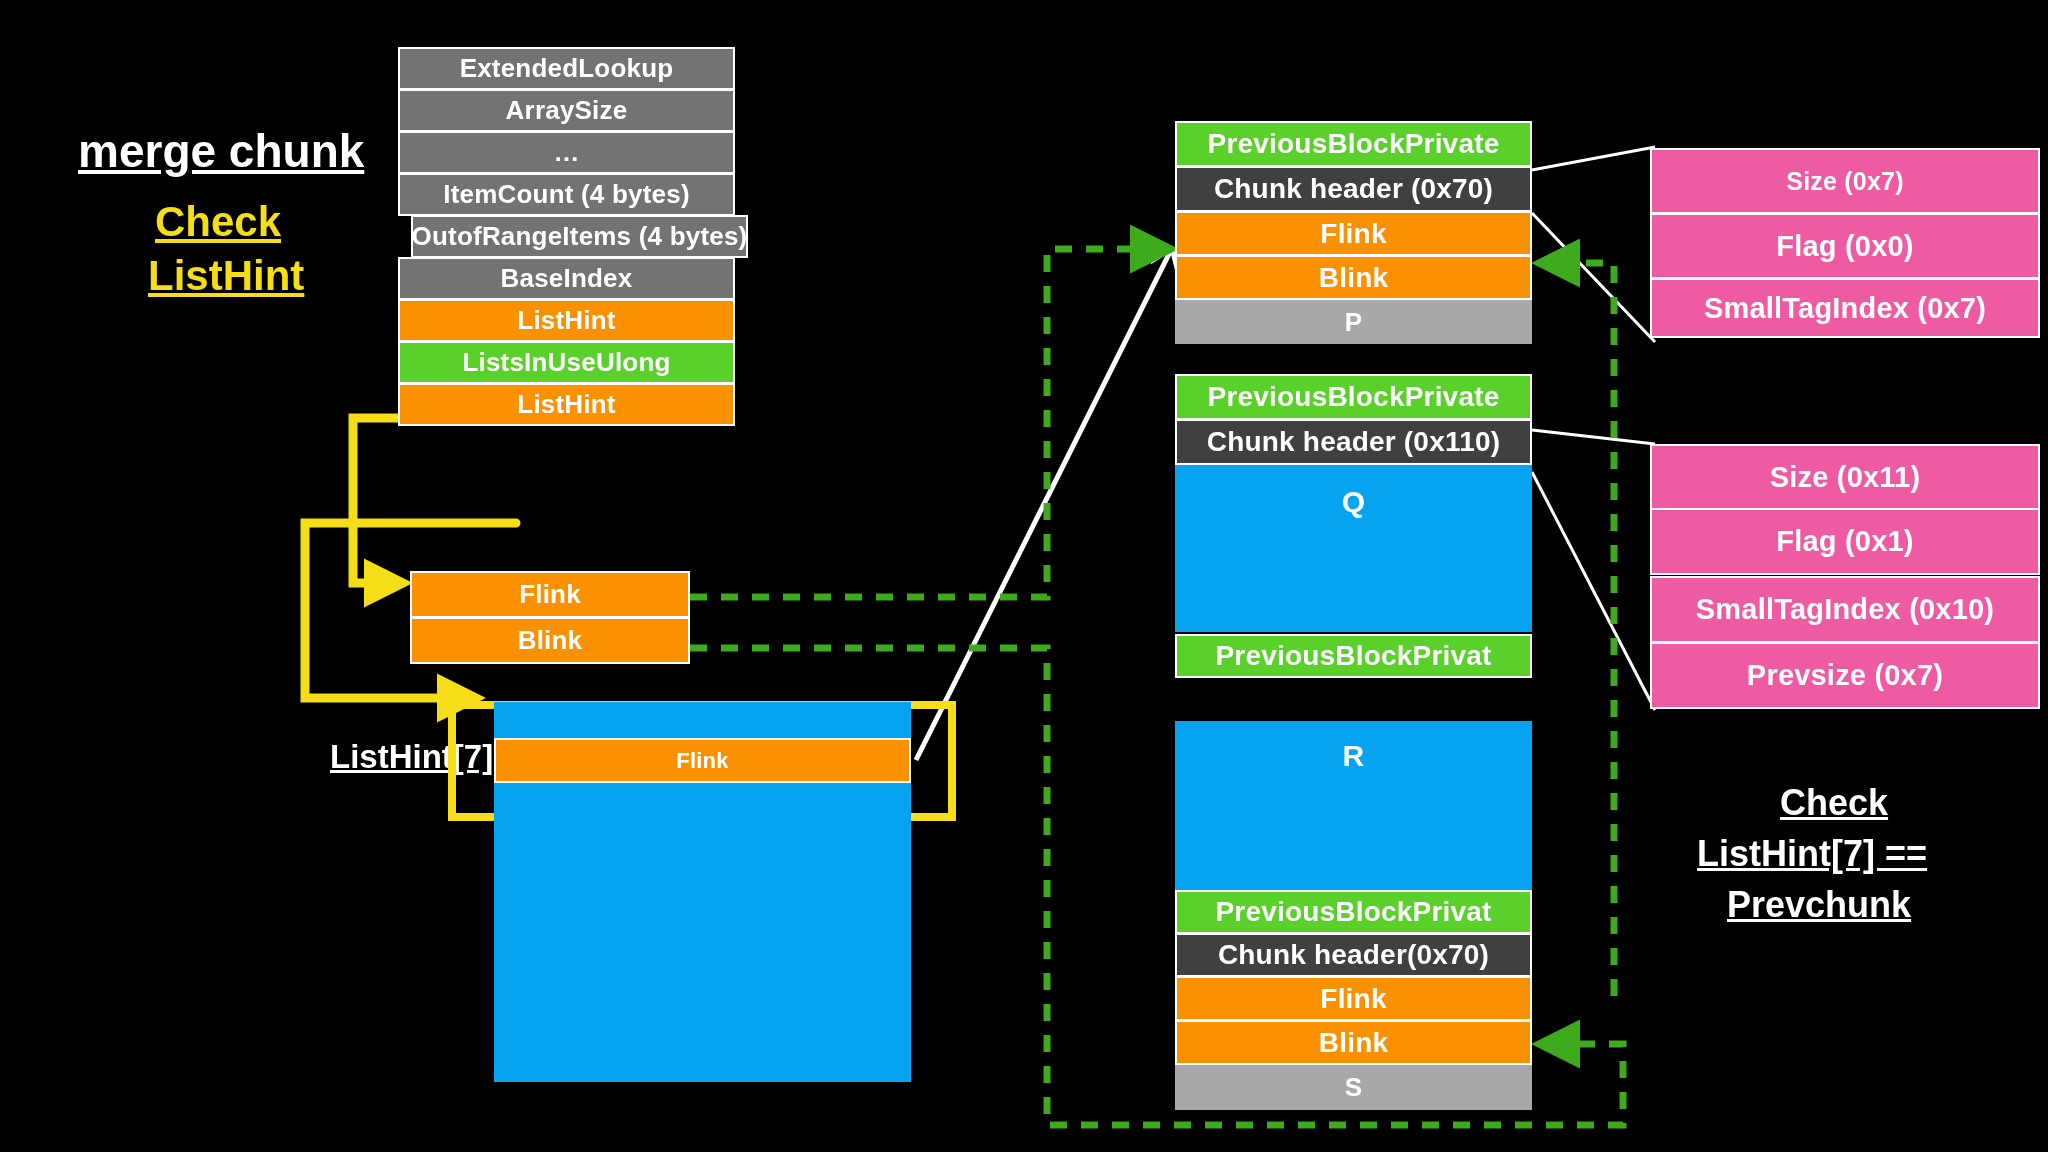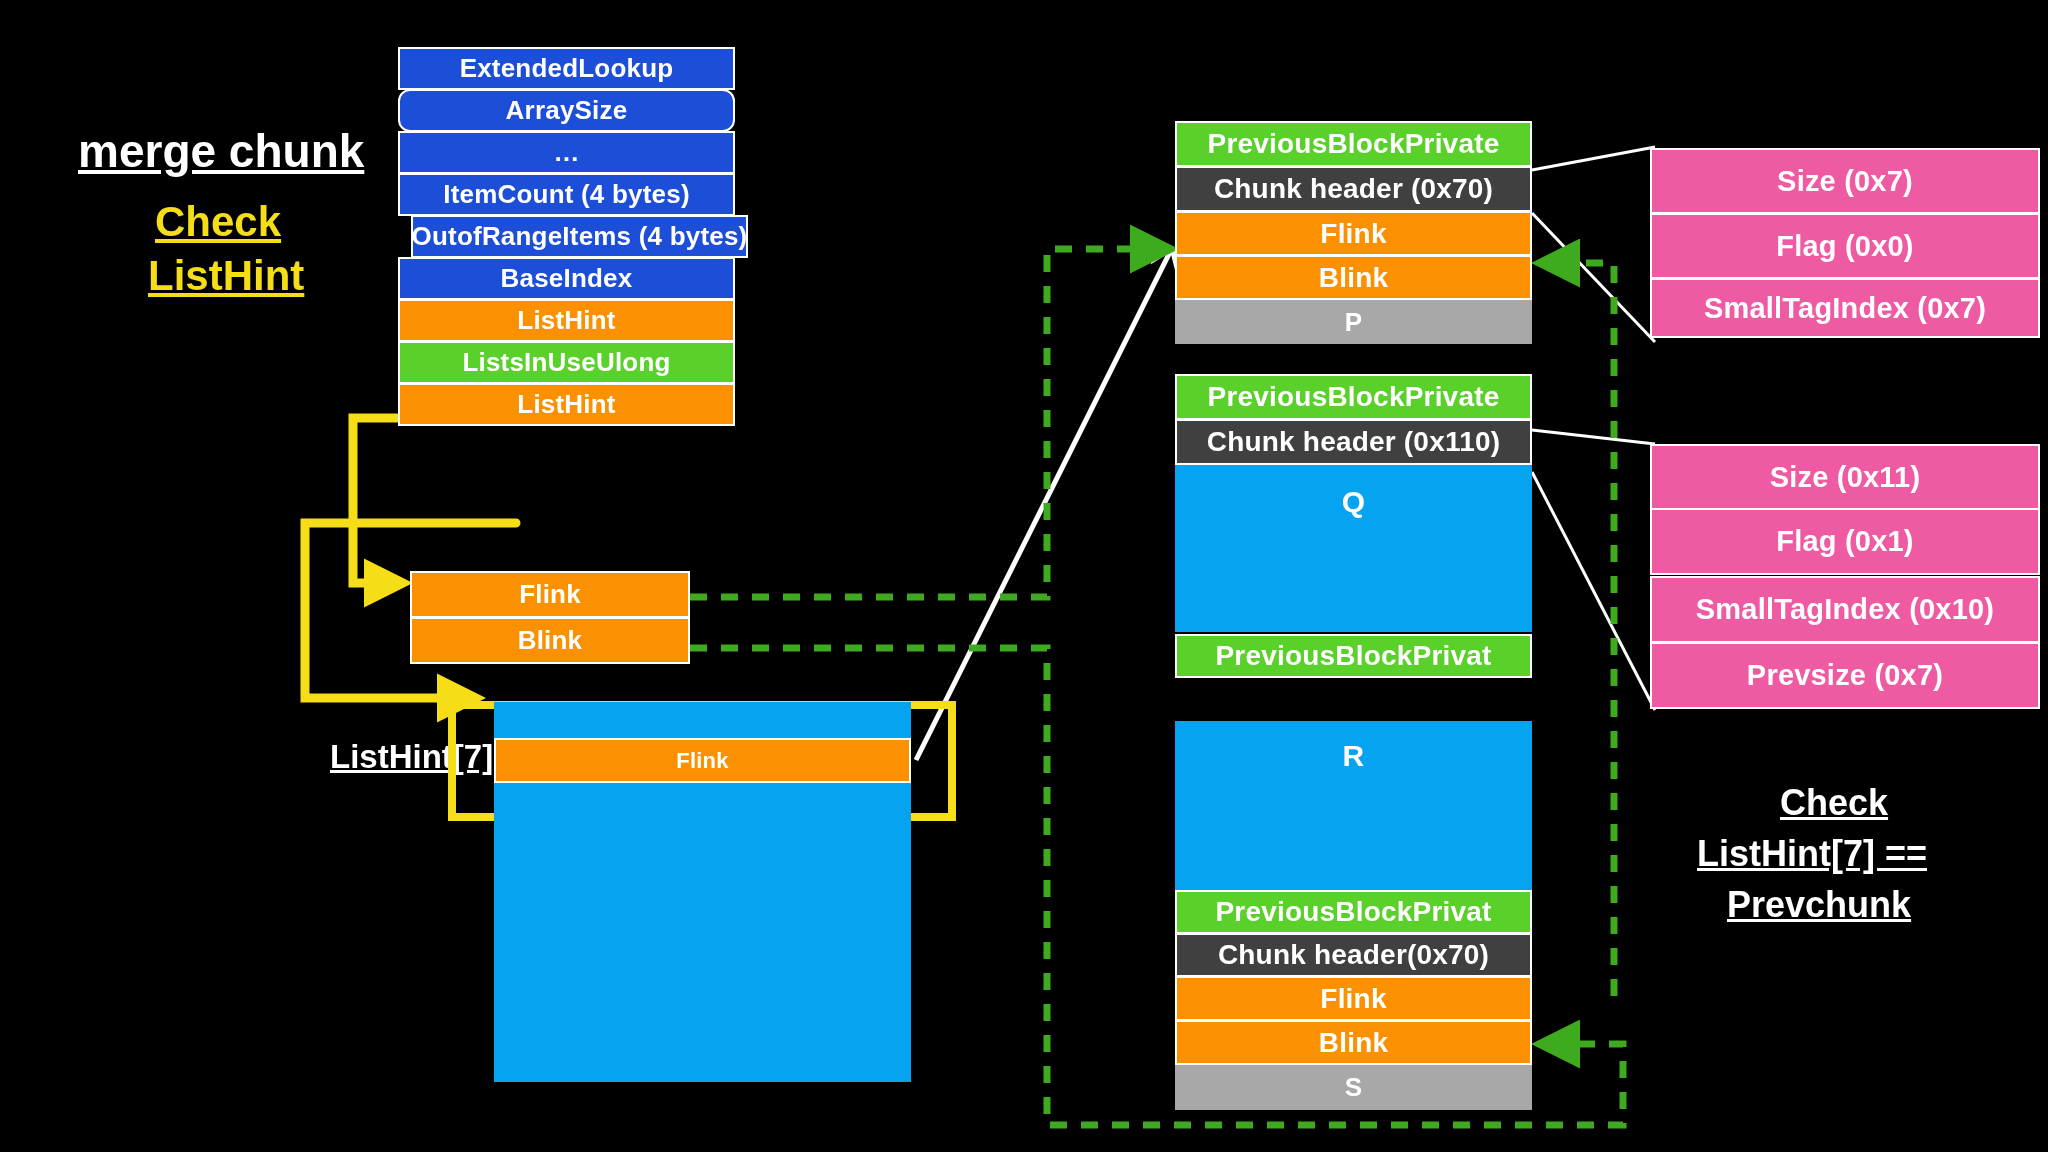--- a/index.html
+++ b/index.html
@@ -10,21 +10,21 @@
   .abs{position:absolute;box-sizing:border-box;}
 
   
   .cell{
     position:absolute;box-sizing:border-box;
     display:flex;align-items:center;justify-content:center;
     color:#ffffff;font-weight:700;letter-spacing:.2px;
     border:2px solid #ffffff;
     text-align:center;white-space:nowrap;
   }
-  .c-magenta{background:#1d4ed8;}
+  .c-magenta{background:#737373;}
   .c-orange {background:#f89406;background:#fb9100;}
   .c-green  {background:#5ed020;background:#5ad02a;}
   .c-pink   {background:#404040;}
   .c-pinkrow{background:#ee5ba2;}
   .c-blue   {background:#05a3f0;}
   .c-gray   {background:#a8a8a8;}
   .noborder{border:none;}
 
   
   .txt{position:absolute;white-space:pre;font-weight:700;text-decoration:underline;}
@@ -96,21 +96,21 @@
       <path d="M516,523 L305,523 L305,698 L468,698"></path>
     </g>
 
     <g stroke="#f5dd18" stroke-width="8" fill="none">
       <rect x="452" y="705" width="500" height="112"></rect>
     </g>
   </svg>
 
   <div class="abs" style="left:398px;top:47px;width:337px;height:374px;">
     <div class="cell c-magenta" style="left:0;top:0;width:337px;height:43px;font-size:26px;">ExtendedLookup</div>
-    <div class="cell c-magenta" style="left:0;top:42px;width:337px;height:43px;font-size:26px;border-radius:12px;">ArraySize</div>
+    <div class="cell c-magenta" style="left:0;top:42px;width:337px;height:43px;font-size:26px;">ArraySize</div>
     <div class="cell c-magenta" style="left:0;top:84px;width:337px;height:43px;font-size:26px;">…</div>
     <div class="cell c-magenta" style="left:0;top:126px;width:337px;height:43px;font-size:26px;">ItemCount (4 bytes)</div>
     <div class="cell c-magenta" style="left:13px;top:168px;width:337px;height:43px;font-size:26px;">OutofRangeItems (4 bytes)</div>
     <div class="cell c-magenta" style="left:0;top:210px;width:337px;height:43px;font-size:26px;">BaseIndex</div>
     <div class="cell c-orange" style="left:0;top:252px;width:337px;height:43px;font-size:26px;">ListHint</div>
     <div class="cell c-green" style="left:0;top:294px;width:337px;height:43px;font-size:26px;">ListsInUseUlong</div>
     <div class="cell c-orange" style="left:0;top:336px;width:337px;height:43px;font-size:26px;">ListHint</div>
   </div>
 
   <div class="abs" style="left:410px;top:571px;width:280px;height:93px;">
@@ -144,21 +144,21 @@
 
   <div class="abs" style="left:1175px;top:890px;width:357px;height:221px;">
     <div class="cell c-green" style="left:0;top:0;width:357px;height:44px;font-size:28px;">PreviousBlockPrivat</div>
     <div class="cell c-pink" style="left:0;top:43px;width:357px;height:44px;font-size:28px;">Chunk header(0x70)</div>
     <div class="cell c-orange" style="left:0;top:86px;width:357px;height:45px;font-size:28px;">Flink</div>
     <div class="cell c-orange" style="left:0;top:130px;width:357px;height:45px;font-size:28px;">Blink</div>
     <div class="cell c-gray noborder" style="left:0;top:175px;width:357px;height:45px;font-size:26px;">S</div>
   </div>
 
   <div class="abs" style="left:1650px;top:148px;width:390px;height:195px;">
-    <div class="cell c-pinkrow" style="left:0;top:0;width:390px;height:66px;font-size:29px;">Size (0x7)</div>
+    <div class="cell c-pinkrow" style="left:0;top:0;width:390px;height:66px;font-size:25px;">Size (0x7)</div>
     <div class="cell c-pinkrow" style="left:0;top:65px;width:390px;height:66px;font-size:29px;">Flag (0x0)</div>
     <div class="cell c-pinkrow" style="left:0;top:130px;width:390px;height:60px;font-size:29px;">SmallTagIndex (0x7)</div>
   </div>
 
   <div class="abs" style="left:1650px;top:444px;width:390px;height:266px;">
     <div class="cell c-pinkrow" style="left:0;top:0;width:390px;height:67px;font-size:29px;">Size (0x11)</div>
     <div class="cell c-pinkrow" style="left:0;top:64px;width:390px;height:67px;font-size:29px;text-align:right;">Flag (0x1)</div>
     <div class="cell c-pinkrow" style="left:0;top:132px;width:390px;height:67px;font-size:29px;">SmallTagIndex (0x10)</div>
     <div class="cell c-pinkrow" style="left:0;top:198px;width:390px;height:67px;font-size:29px;">Prevsize (0x7)</div>
   </div>

